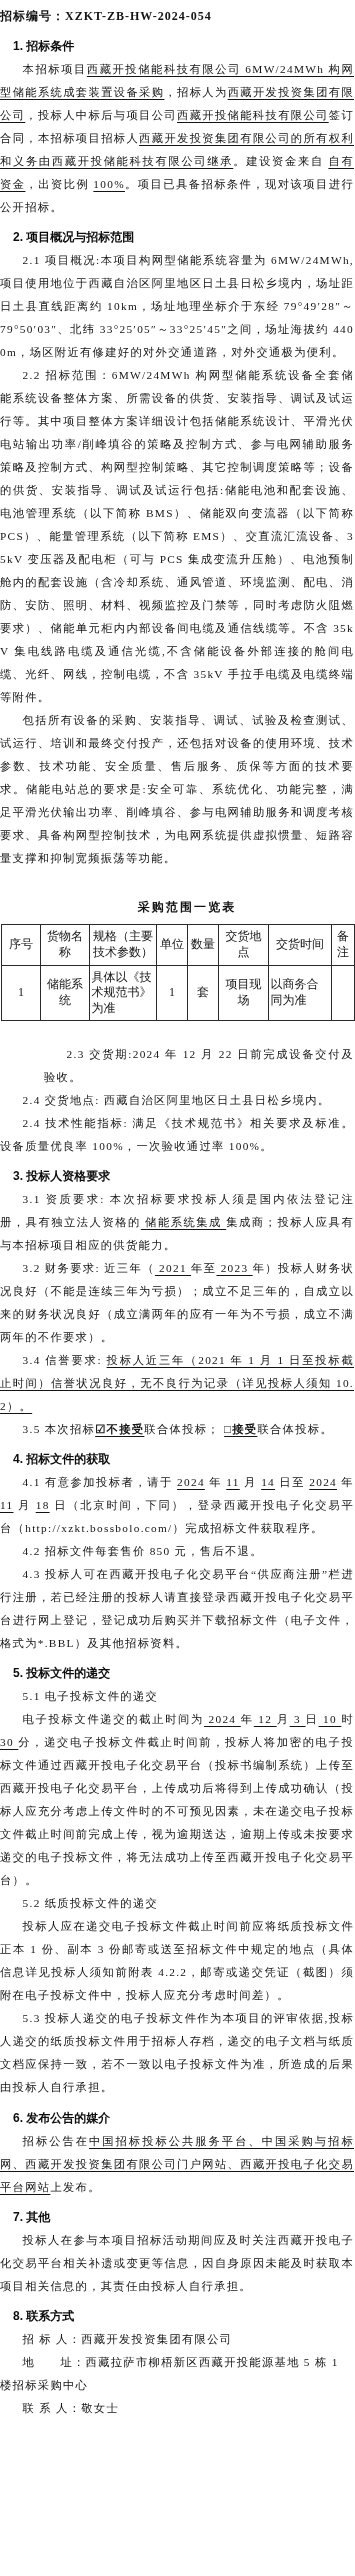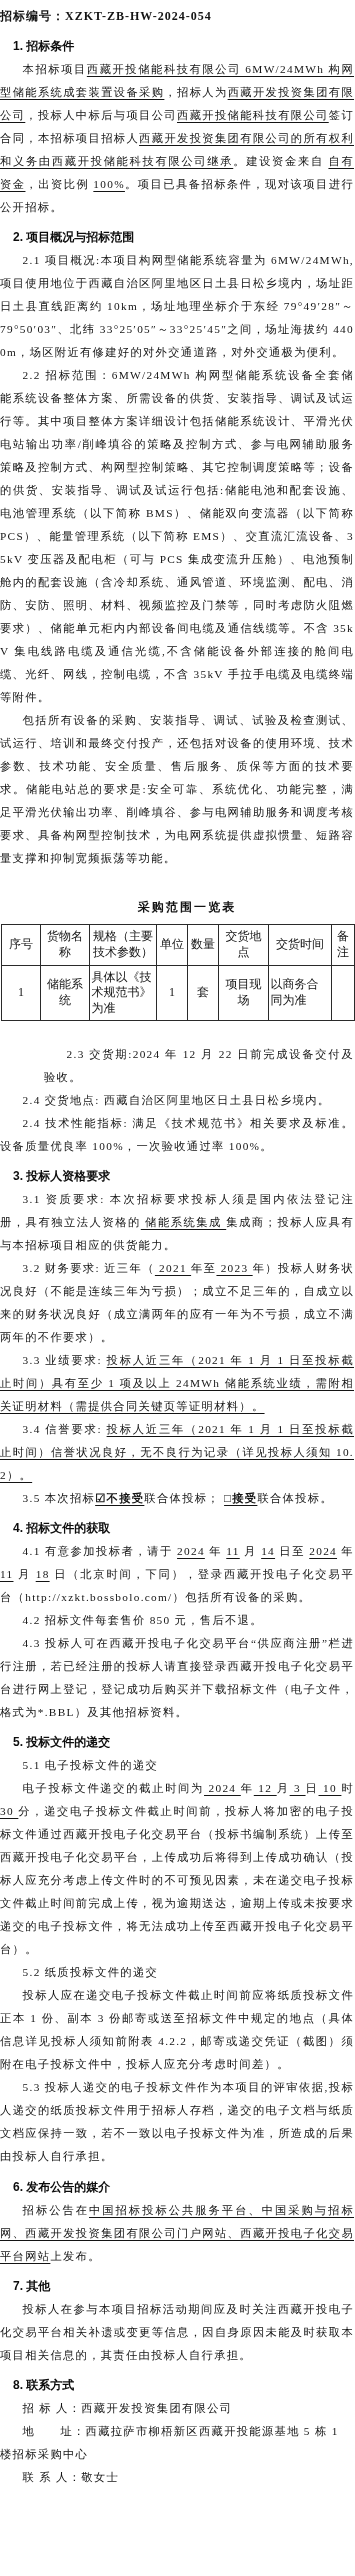--- a/index.html
+++ b/index.html
@@ -83,25 +83,24 @@
               <td></td>
             </tr>
           </tbody>
         </table>
         <p class="para" style="margin-top: 21.6px; padding-left: 44px;"><span>2.3 交货期:2024 年 12 月 22 日前完成设备交付及验收。</span></p>
         <p class="para"><span>2.4 交货地点: 西藏自治区阿里地区日土县日松乡境内。</span></p>
         <p class="para"><span>2.4 技术性能指标: 满足《技术规范书》相关要求及标准。设备质量优良率 100%，一次验收通过率 100%。</span></p>
         <div class="h">3. 投标人资格要求</div>
         <p class="para"><span>3.1 资质要求: 本次招标要求投标人须是国内依法登记注册，具有独立法人资格的</span><span class="u"> 储能系统集成 </span><span>集成商；投标人应具有与本招标项目相应的供货能力。</span></p>
         <p class="para"><span>3.2 财务要求: 近三年（</span><span class="u"> 2021 </span><span>年至</span><span class="u"> 2023 </span><span>年）投标人财务状况良好（不能是连续三年为亏损）；成立不足三年的，自成立以来的财务状况良好（成立满两年的应有一年为不亏损，成立不满两年的不作要求）。</span></p>
-        <p class="para"><span>3.3 业绩要求: </span><span class="u">投标人近三年（2021 年 1 月 1 日至投标截止时间）具有至少 1 项及以上 24MWh 储能系统业绩，需附相关证明材料（需提供合同关键页等证明材料）。</span></p>
         <p class="para"><span>3.4 信誉要求: </span><span class="u">投标人近三年（2021 年 1 月 1 日至投标截止时间）信誉状况良好，无不良行为记录（详见投标人须知 10.2）。</span></p>
         <p class="para"><span>3.5 本次招标</span><span class="u b">☑不接受</span><span>联合体投标； </span><span class="u b">□接受</span><span>联合体投标。</span></p>
         <div class="h">4. 招标文件的获取</div>
-        <p class="para"><span>4.1 有意参加投标者，请于 </span><span class="u">2024</span><span> 年 </span><span class="u">11</span><span> 月 </span><span class="u">14</span><span> 日至 </span><span class="u">2024</span><span> 年 </span><span class="u">11</span><span> 月 </span><span class="u">18</span><span> 日（北京时间，下同），登录西藏开投电子化交易平台（http://xzkt.bossbolo.com/）包括所有设备的采购。</span></p>
+        <p class="para"><span>4.1 有意参加投标者，请于 </span><span class="u">2024</span><span> 年 </span><span class="u">11</span><span> 月 </span><span class="u">14</span><span> 日至 </span><span class="u">2024</span><span> 年 </span><span class="u">11</span><span> 月 </span><span class="u">18</span><span> 日（北京时间，下同），登录西藏开投电子化交易平台（http://xzkt.bossbolo.com/）完成招标文件获取程序。</span></p>
         <p class="para"><span>4.2 招标文件每套售价 850 元，售后不退。</span></p>
         <p class="para"><span>4.3 投标人可在西藏开投电子化交易平台“供应商注册”栏进行注册，若已经注册的投标人请直接登录西藏开投电子化交易平台进行网上登记，登记成功后购买并下载招标文件（电子文件，格式为*.BBL）及其他招标资料。</span></p>
         <div class="h">5. 投标文件的递交</div>
         <p class="para"><span>5.1 电子投标文件的递交</span></p>
         <p class="para"><span>电子投标文件递交的截止时间为</span><span class="u"> 2024 </span><span>年</span><span class="u"> 12 </span><span>月</span><span class="u"> 3 </span><span>日</span><span class="u"> 10 </span><span>时</span><span class="u"> 30 </span><span>分，递交电子投标文件截止时间前，投标人将加密的电子投标文件通过西藏开投电子化交易平台（投标书编制系统）上传至西藏开投电子化交易平台，上传成功后将得到上传成功确认（投标人应充分考虑上传文件时的不可预见因素，未在递交电子投标文件截止时间前完成上传，视为逾期送达，逾期上传或未按要求递交的电子投标文件，将无法成功上传至西藏开投电子化交易平台）。</span></p>
         <p class="para"><span>5.2 纸质投标文件的递交</span></p>
         <p class="para"><span>投标人应在递交电子投标文件截止时间前应将纸质投标文件正本 1 份、副本 3 份邮寄或送至招标文件中规定的地点（具体信息详见投标人须知前附表 4.2.2，邮寄或递交凭证（截图）须附在电子投标文件中，投标人应充分考虑时间差）。</span></p>
         <p class="para"><span>5.3 投标人递交的电子投标文件作为本项目的评审依据,投标人递交的纸质投标文件用于招标人存档，递交的电子文档与纸质文档应保持一致，若不一致以电子投标文件为准，所造成的后果由投标人自行承担。</span></p>
         <div class="h">6. 发布公告的媒介</div>
         <p class="para"><span>招标公告在</span><span class="u">中国招标投标公共服务平台、中国采购与招标网、西藏开发投资集团有限公司门户网站、西藏开投电子化交易平台网站</span><span>上发布。</span></p>

